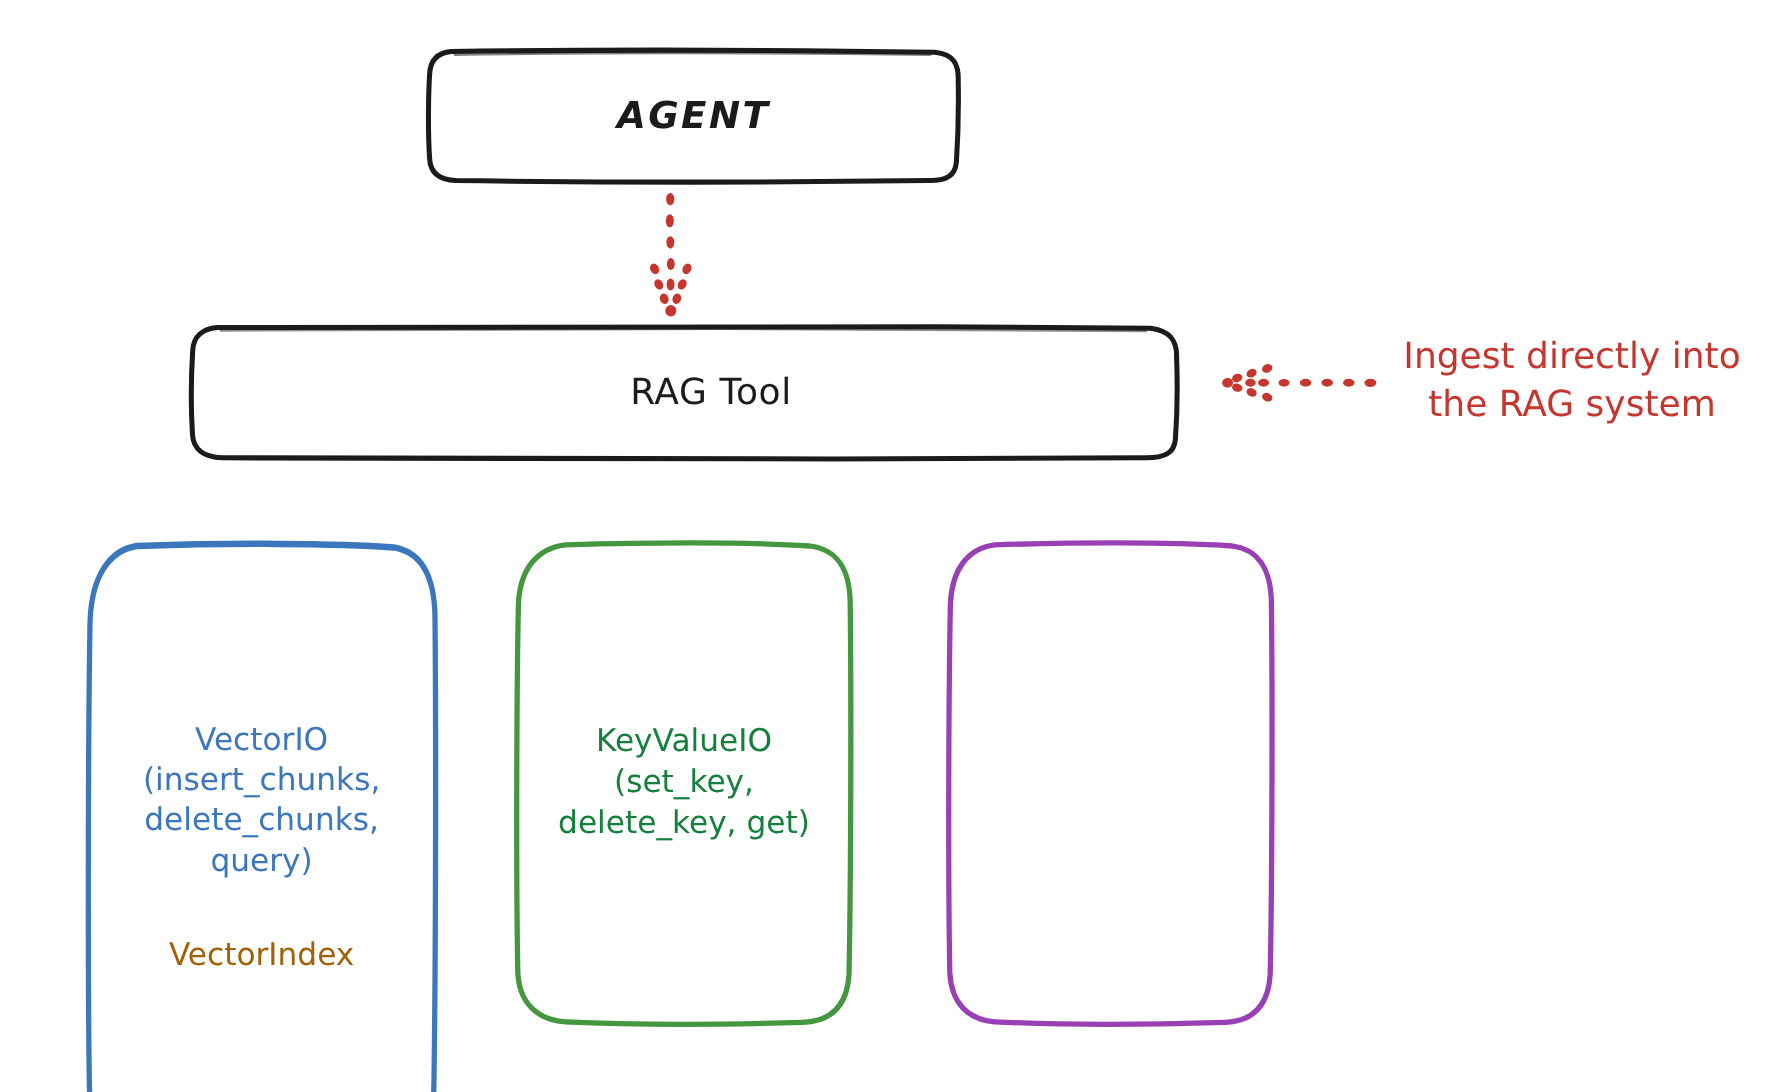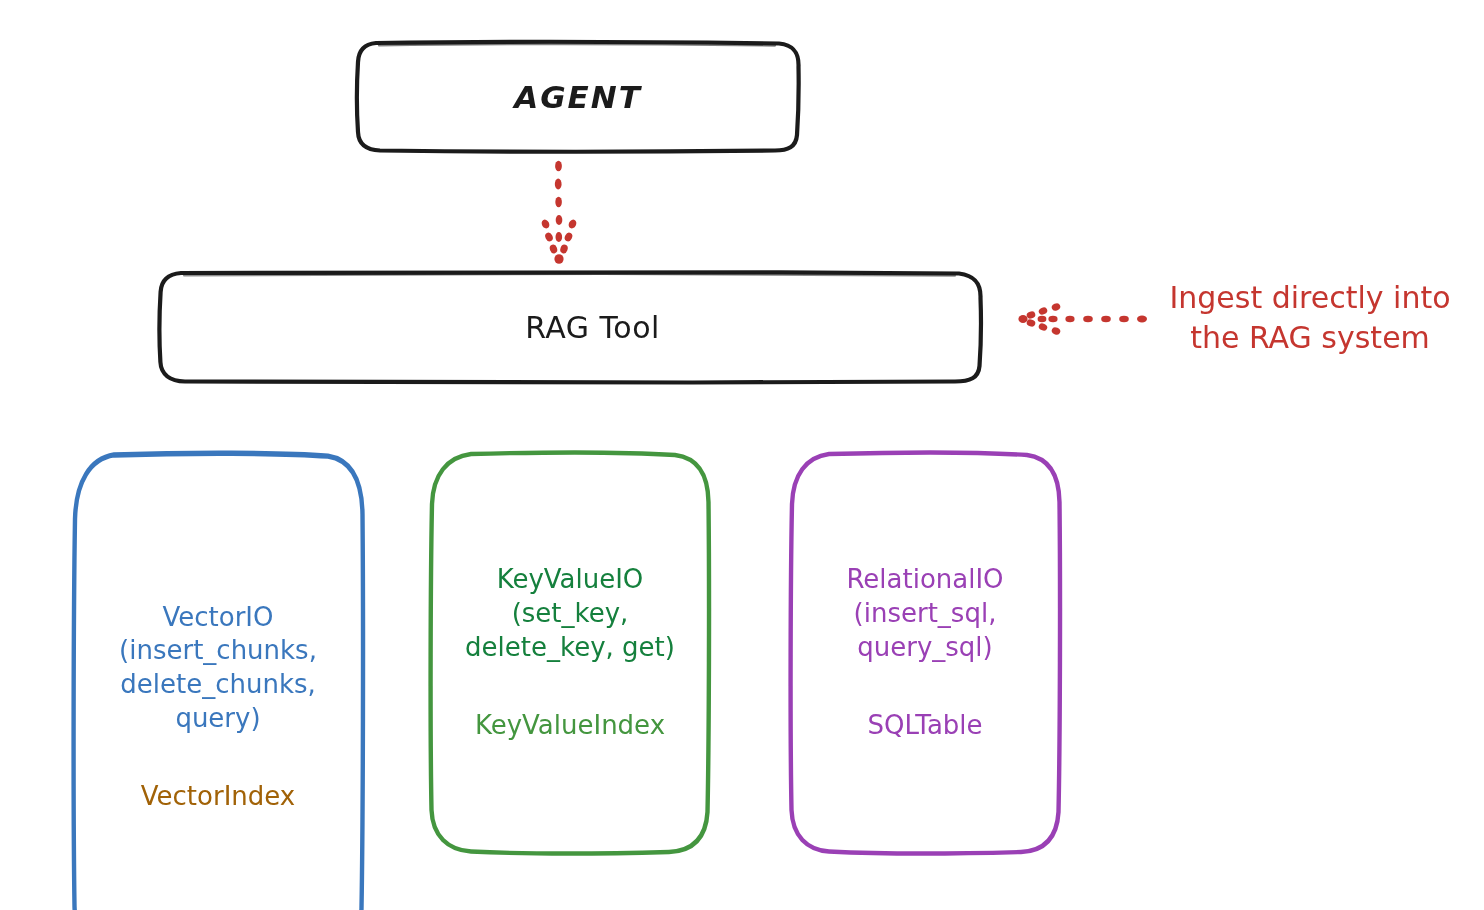--- a/index.html
+++ b/index.html
@@ -218,32 +218,25 @@
     <svg class="sketch" viewBox="0 0 286 406" preserveAspectRatio="none">
       <path d="M44,4 C118,2 200,2 248,5 C271,8 281,24 281.5,52
                C282.5,136 282,292 280.5,362 C279,388 266,401 242,402
                C172,404 96,404 44,401.5 C21,400 5.5,386 4.5,360
                C3,282 3.5,126 5,54 C6,25 20,7 44,4 Z" fill="#ffffff" stroke="#44963f" stroke-width="4.4" stroke-linecap="round" stroke-linejoin="round"></path>
     </svg>
     <div class="inner">
       <div class="api-text" style="color:#15803d">KeyValueIO
 (set_key,
 delete_key, get)</div>
-      <div class="index-text" style="color:#44963f">KeyValueIndex</div>
     </div>
   </div>
 
   <div class="leaf" id="relational-node">
     <svg class="sketch" viewBox="0 0 276 406" preserveAspectRatio="none">
       <path d="M42,4 C114,2 194,2 240,5 C262,8 272,24 272.5,52
                C273.5,136 273,292 271.5,362 C270,388 257,401 234,402
                C166,404 92,404 42,401.5 C20,400 5.5,386 4.5,360
                C3,282 3.5,126 5,54 C6,25 19,7 42,4 Z" fill="#ffffff" stroke="#9a40b5" stroke-width="4.4" stroke-linecap="round" stroke-linejoin="round"></path>
     </svg>
-    <div class="inner">
-      <div class="api-text" style="color:#9a40b5">RelationalIO
-(insert_sql,
-query_sql)</div>
-      <div class="index-text" style="color:#9a40b5">SQLTable</div>
-    </div>
   </div>
 
 </div>
 
 </body></html>

